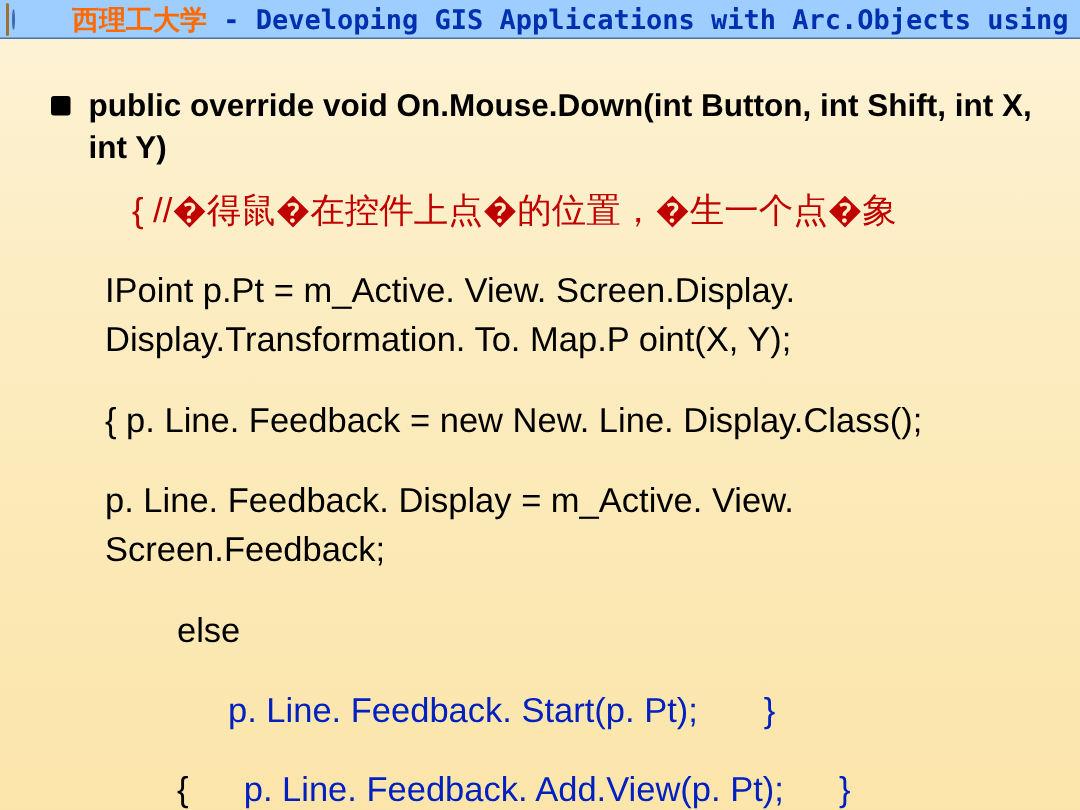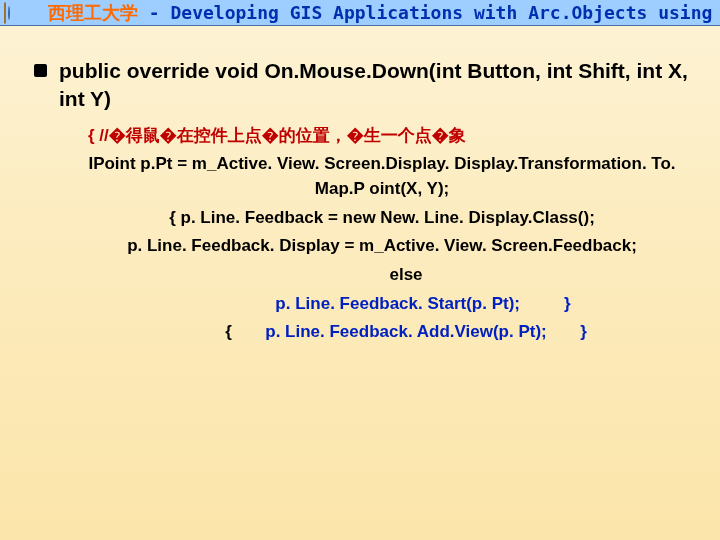--- a/index.html
+++ b/index.html
@@ -66,33 +66,33 @@
     margin-right: 12px;
     flex-shrink: 0;
   }
   .sig {
     font-size: 21px;
     font-weight: bold;
     color: #000;
     line-height: 1.35;
   }
   .code {
-    font-size: 17px;
-    font-weight: bold;
+    font-size: 23px;
+    font-weight: normal;
     line-height: 1.45;
   }
   .blk { color:#000; }
   .red { color:#c00000; }
   .blue2 { color:#0020c0; }
   .i1 { padding-left: 54px; }
   .i1b { padding-left: 36px; }
   .i2 { padding-left: 84px; }
   .i4 { padding-left: 118px; }
   .gap-top { margin-top: 10px; }
-  .gap-top-sm { margin-top: 4px; text-align: center; }
+  .gap-top-sm { margin-top: 20px; }
   .comment {
     font-family: "SimSun","Microsoft YaHei",sans-serif;
   }
   .sp60 { display:inline-block; width:44px; }
   .sp30 { display:inline-block; width:24px; }
 </style>
 </head>
 <body>
 
 <div class="slide">

